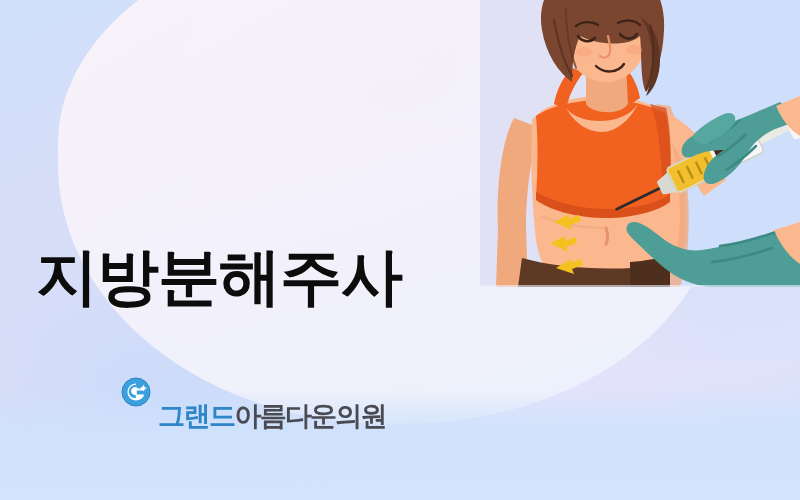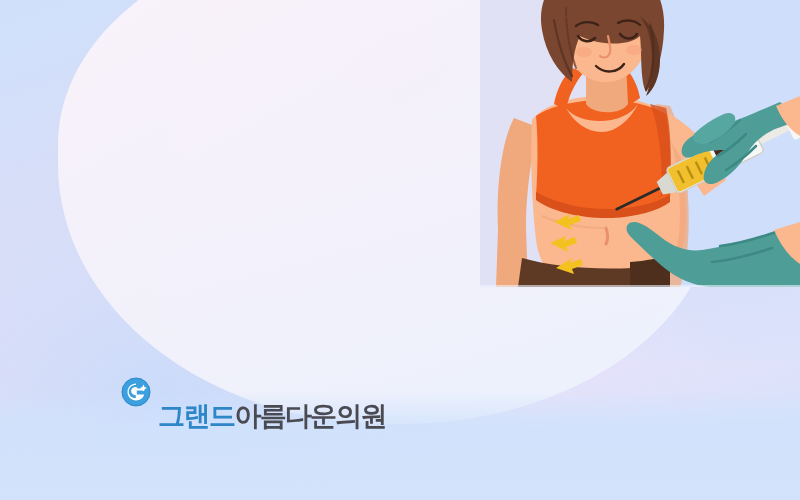--- a/index.html
+++ b/index.html
@@ -211,20 +211,21 @@
 
         <path d="M214 134 C222 126 234 118 244 114 C252 111 258 116 254 123 C250 131 238 139 228 143 C220 146 210 141 214 134 Z" fill="#57a7a1"></path>
 
         <path d="M320 96 L296 106 C302 120 310 130 320 136 Z" fill="#fbb78e"></path>
 
         <rect x="0" y="285" width="320" height="2" fill="#eef3fd" opacity=".6"></rect>
       </g>
     </svg>
   </div>
 
+  <div class="title">지방분해주사</div>
 
   <div class="logo">
     <span class="logo-mark">
       <svg width="32" height="32" viewBox="0 0 32 32" xmlns="http://www.w3.org/2000/svg">
         <circle cx="16" cy="16" r="14" fill="#3c9fde"></circle>
         <path d="M16 7.5 C11.2 7.5 7.5 11.3 7.5 16 C7.5 20.7 11.2 24.5 16 24.5
                  C20 24.5 23.2 22.1 24.2 18.6 L16.8 18.6 L16.8 14.6 L24.5 14.6
                  L24.5 12.4 L17.8 12.4 C16.9 11.4 15.6 10.9 14.2 11.2
                  C12.3 11.6 11 13.5 11.2 15.5 C11.4 17.8 13.5 19.4 15.8 19.1
                  L15.8 22.1 C11.8 22.4 8.6 19.2 8.8 15.2 C9 11.6 12.1 8.9 15.7 9

